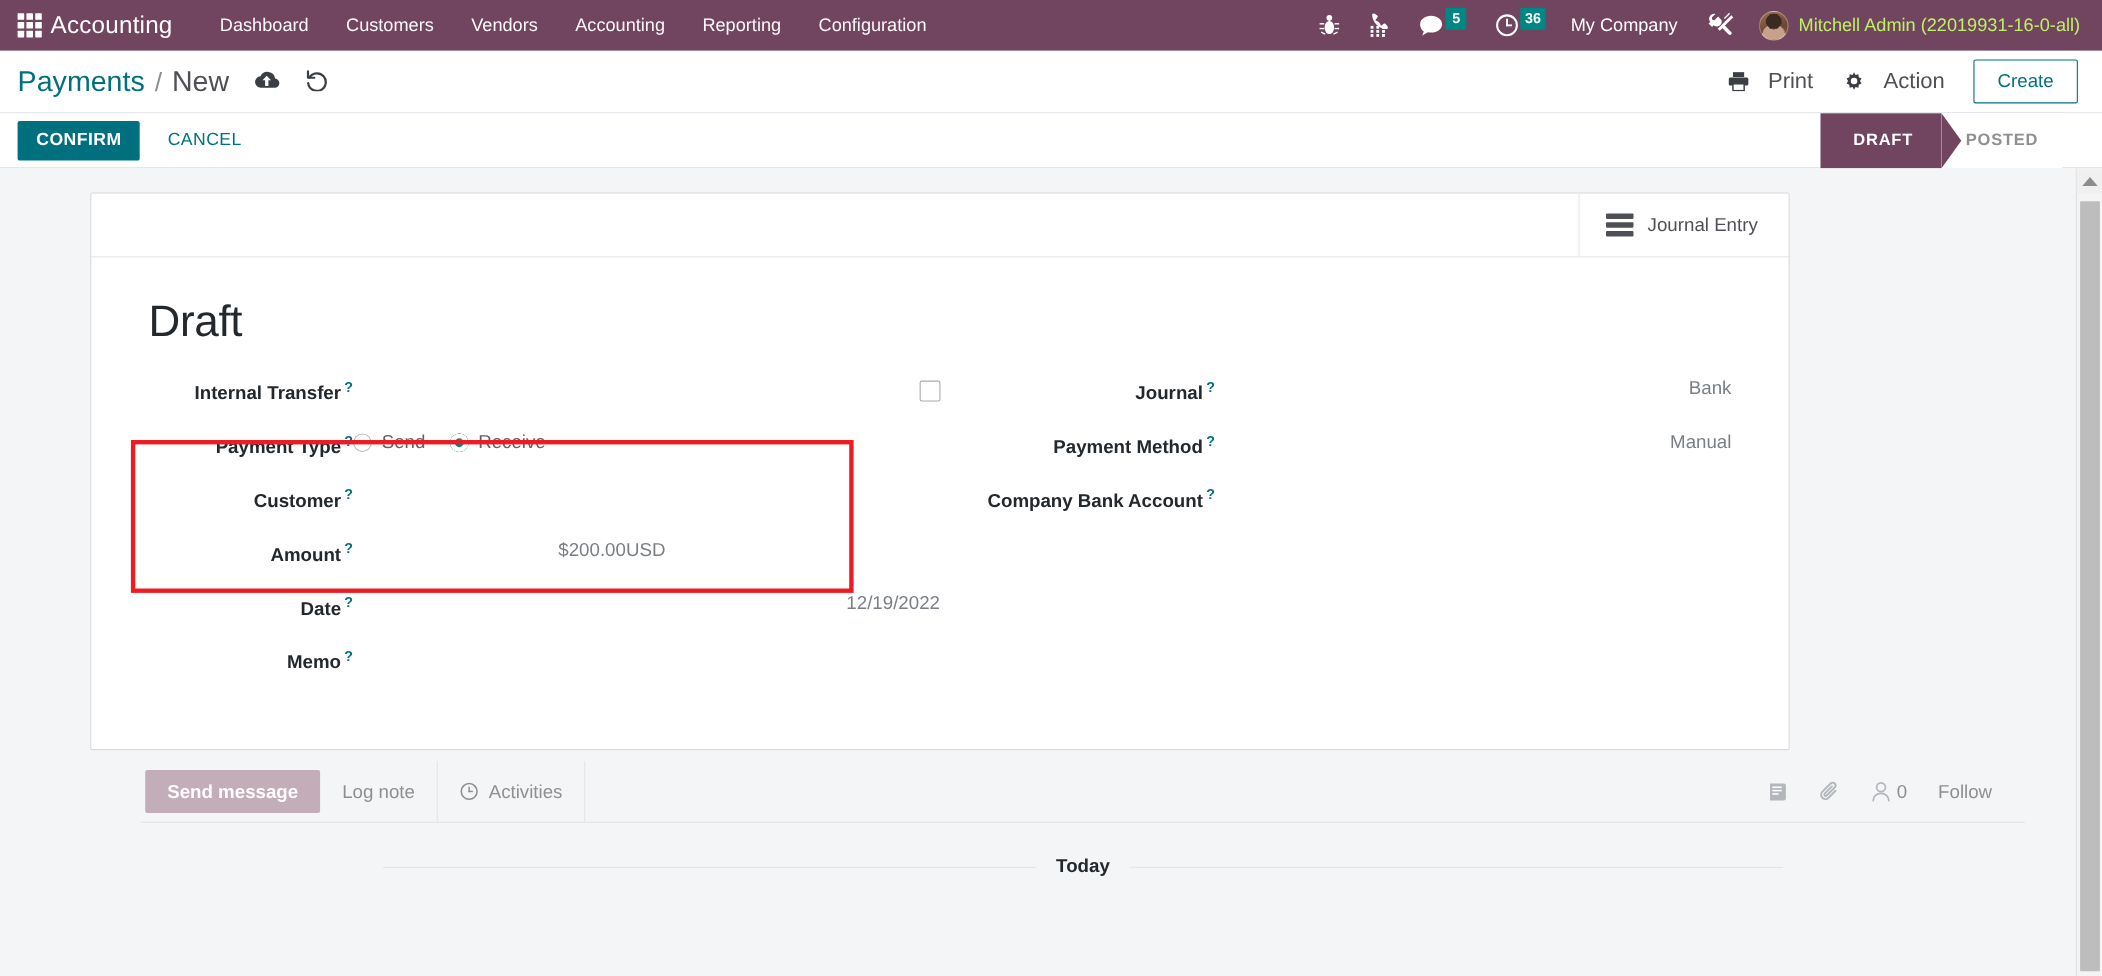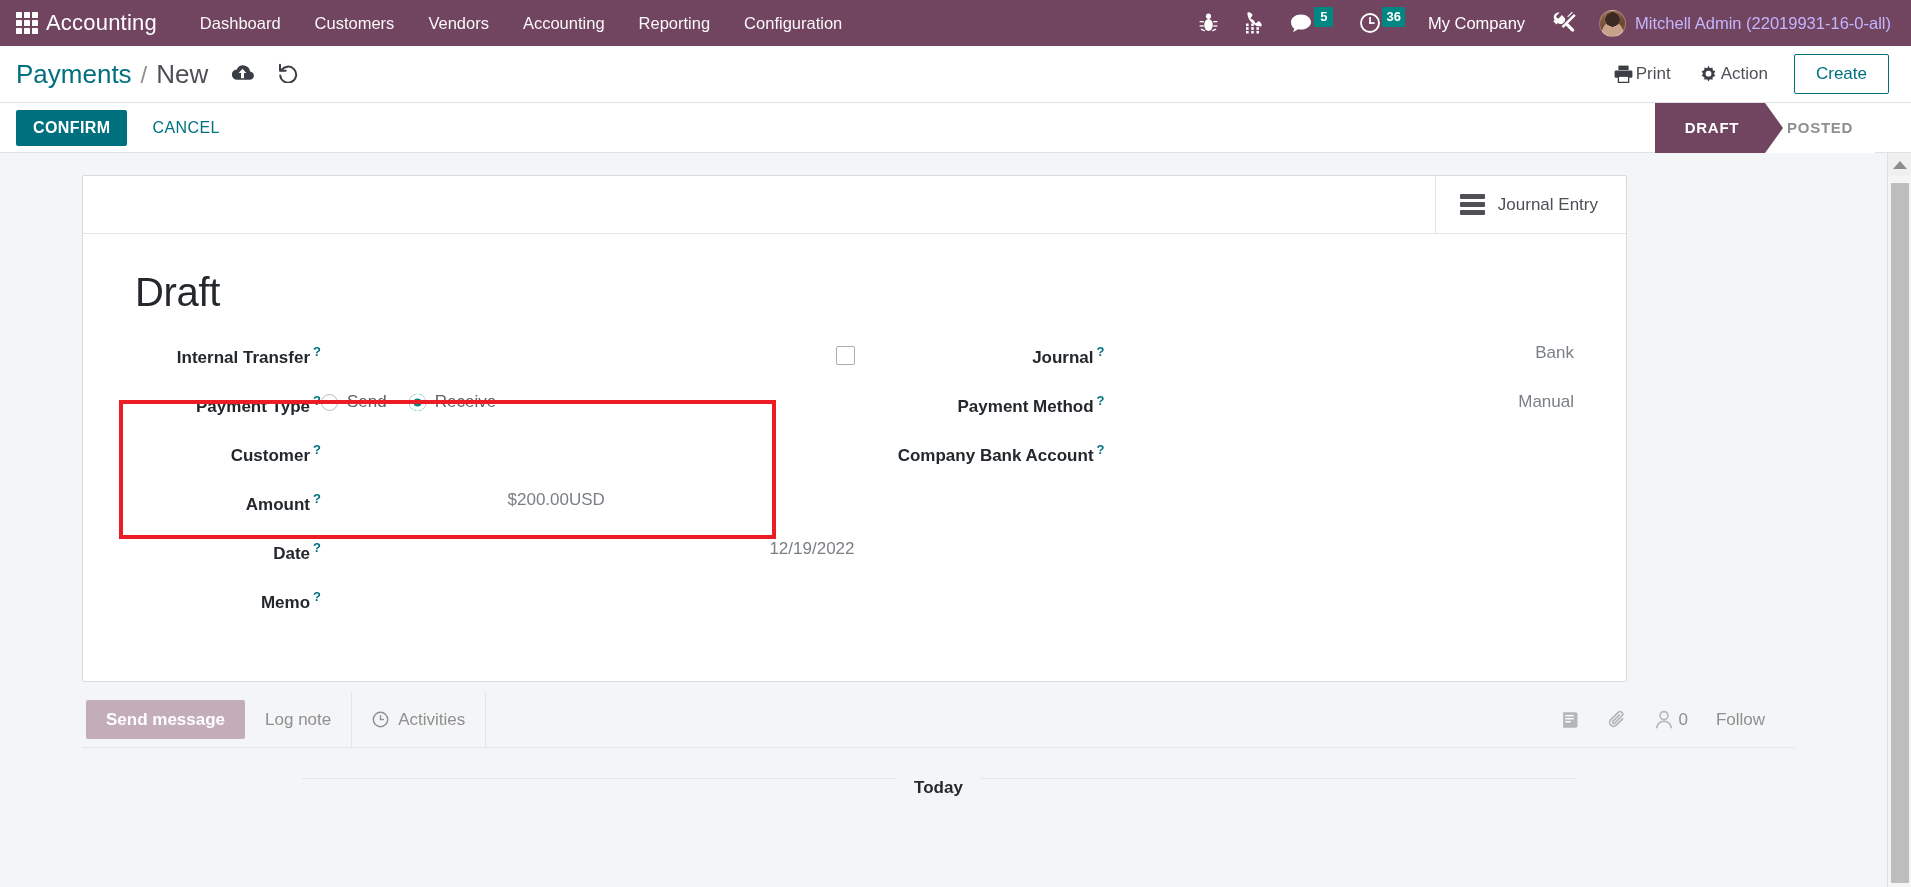--- a/index.html
+++ b/index.html
@@ -50,36 +50,36 @@
   .company-name { font-size:16.5px; padding: 0 14px 0 10px; color:#fff; cursor:pointer; white-space:nowrap; }
   .user-block { display:flex; align-items:center; gap:9px; padding:0 8px 0 10px; cursor:pointer; }
   .avatar {
     width:27px; height:27px; border-radius:50%;
     background:
       radial-gradient(circle at 50% 34%, #3a2a22 0 34%, transparent 35%),
       radial-gradient(circle at 50% 85%, #c9a089 0 42%, transparent 43%),
       linear-gradient(160deg,#9d6f52,#6a4632 60%,#8d5f46);
     border:1px solid rgba(255,255,255,.28); flex:none;
   }
-  .user-name { font-size:16.5px; color:#c4b5fd; white-space:nowrap; }
+  .user-name { font-size:16.5px; color:#bef264; white-space:nowrap; }
 
   
   .control-panel { background:#fff; border-bottom:1px solid #dee2e6; }
   .cp-row {
     display:flex; align-items:center; height:56px; padding: 0 22px 0 16px;
   }
   .breadcrumb { display:flex; align-items:baseline; gap:0; }
   .bc-parent { font-size:26px; color:#00707f; cursor:pointer; }
   .bc-sep { font-size:24px; color:#8f8f8f; margin:0 9px; }
   .bc-current { font-size:26px; color:#4e5055; }
   .bc-actions { display:flex; align-items:center; gap:22px; margin-left:22px; }
   .bc-ico { cursor:pointer; display:flex; align-items:center; }
   .cp-right { margin-left:auto; display:flex; align-items:center; gap:0; }
   .cp-btn {
-    display:flex; align-items:center; gap:3px; font-size:17px;
+    display:flex; align-items:center; gap:17px; font-size:20px;
     color:#4e5055; padding: 7px 14px; cursor:pointer; white-space:nowrap;
   }
   .create-btn {
     margin-left:12px; border:1px solid #00707f; color:#00707f;
     background:#fff; font-size:17px; padding:8px 21px; cursor:pointer;
     border-radius:2px; line-height:1.25;
   }
 
   
   .status-row {
@@ -158,40 +158,40 @@
   .amount-line { display:flex; align-items:baseline; }
   .amount-val { width:248px; }
 
   
   .redbox {
     position:absolute; border:4px solid #ec1c24; pointer-events:none;
     left: 36px; top: 166px; width: 657px; height: 139px; z-index:6;
   }
 
   
-  .chatter { padding: 10px 0 0 82px; }
+  .chatter { padding: 10px 0 0 82px; margin-left: 46px; }
   .chatter-inner { width:1713px; }
   .chatter-top {
     display:flex; align-items:stretch; height:56px;
     border-bottom:1px solid #e3e5e8;
   }
   .ct-btn {
     display:flex; align-items:center; font-size:17px; color:#8f8f8f;
     padding:0 20px; cursor:pointer; background:transparent;
     border:none; font-family:inherit; white-space:nowrap;
   }
   .ct-btn.active { background:#c3adb8; color:#fff; font-weight:700; height:39px; align-self:center; margin-left:4px; border-radius:2px; }
   .ct-btn.bordered { border-left:1px solid #e3e5e8; border-right:1px solid #e3e5e8; gap:9px; }
   .ct-right { margin-left:auto; display:flex; align-items:center; gap:0; padding-right:16px; }
   .ct-ico { padding:0 14px; display:flex; align-items:center; gap:5px; cursor:pointer; color:#b3b6bb; }
   .ct-ico span { font-size:17px; color:#8f8f8f; }
   .follow { font-size:17px; color:#8f8f8f; padding:0 14px; cursor:pointer; }
 
   .today-sep {
-    display:flex; gap:18px; padding: 30px 220px 0 220px;
+    display:flex; align-items:center; gap:18px; padding: 30px 220px 0 220px;
   }
   .today-sep .line { flex:1; height:1px; background:#e3e5e8; }
   .today-sep .lbl { font-size:17px; font-weight:700; color:#23282d; }
 
   
   .scrollbar {
     position:absolute; right:0; top:0; width:24px; height:785px;
     background:#f4f4f4; border-left:1px solid #e0e0e0; z-index:12;
   }
   .sb-arrow {

